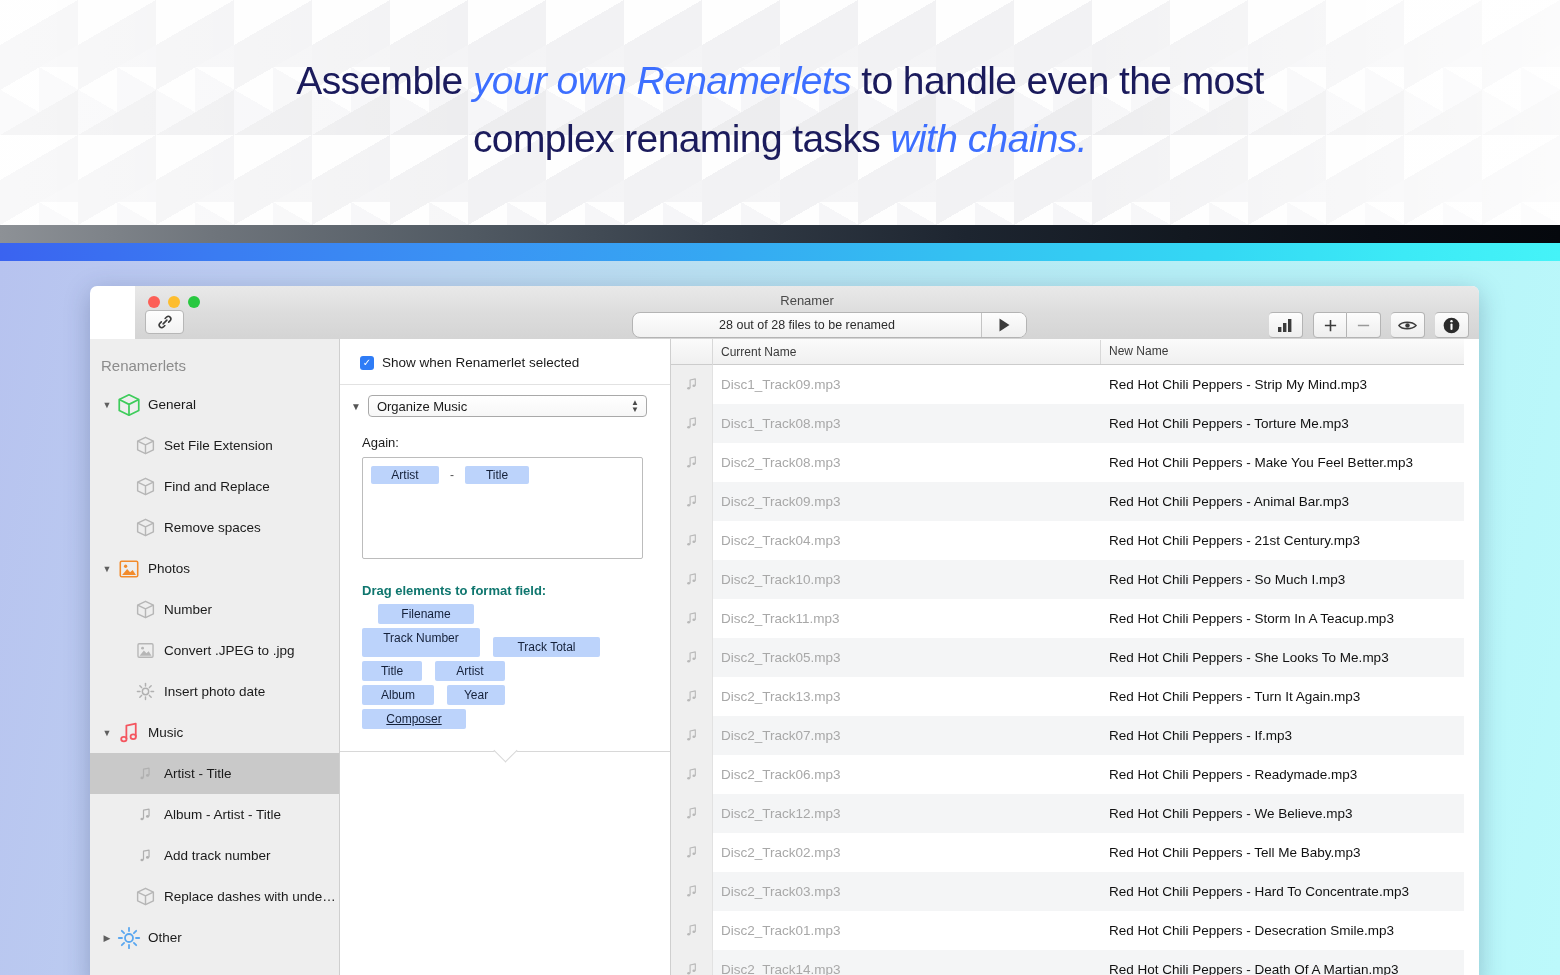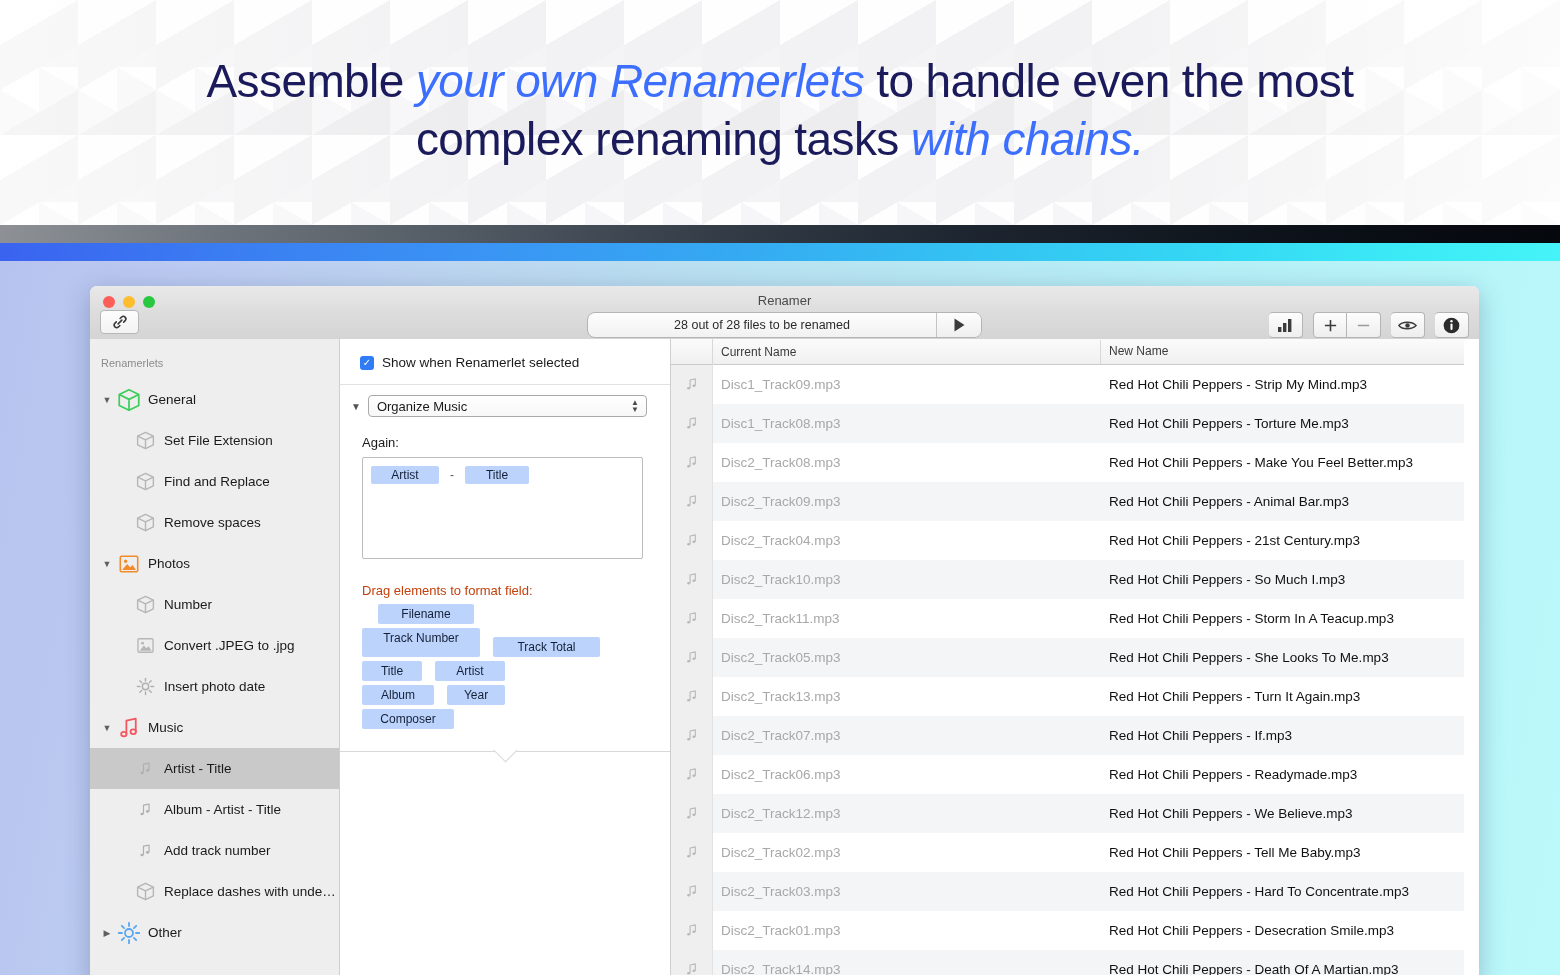--- a/index.html
+++ b/index.html
@@ -27,21 +27,21 @@
     background-position: 0 0, 39px 67px;
     opacity: .95;
   }
   .hero-fade {
     position: absolute; inset: 0;
     background: linear-gradient(90deg, rgba(255,255,255,.55) 0%, rgba(255,255,255,.15) 30%, rgba(255,255,255,.15) 70%, rgba(255,255,255,.75) 100%);
   }
   .headline {
     position: absolute; left: 0; right: 0; top: 52px;
     text-align: center;
-    font-size: 46px;
+    font-size: 39px;
     line-height: 58px;
     letter-spacing: -0.6px;
     color: #1b1b5c;
     font-weight: 400;
   }
   .headline .accent { color: #3d6fff; font-style: italic; }
 
   
   .strip-dark {
     position: absolute; left: 0; top: 225px; width: 1560px; height: 18px;
@@ -61,20 +61,21 @@
     position: absolute; left: 90px; top: 286px; width: 1389px; height: 700px;
     border-radius: 7px 7px 0 0;
     overflow: hidden;
     box-shadow: 0 6px 26px rgba(30,45,90,.28);
     background: #fff;
   }
   .titlebar {
     position: relative; height: 55px;
     background: linear-gradient(180deg, #e9e9e9 0%, #dcdcdc 52%, #d4d4d4 100%);
     border-bottom: 1px solid #bdbdbd;
+    margin-left: 45px;
   }
   .traffic { position: absolute; left: 13px; top: 10px; display: flex; gap: 8px; }
   .dot { width: 12px; height: 12px; border-radius: 50%; }
   .dot.red    { background: #fc5f57; }
   .dot.yellow { background: #fdbd2e; }
   .dot.green  { background: #28c840; }
 
   .win-title {
     position: absolute; left: 0; right: 0; top: 7px;
     text-align: center; font-size: 13px; color: #4a4a4a;
@@ -117,21 +118,21 @@
   .seg.one .tb-sq { border-radius: 4px; }
 
   
   .body { position: absolute; left: 0; top: 53px; right: 0; bottom: 0; display: flex; }
 
   .sidebar {
     width: 250px; background: #eeeeee;
     border-right: 1px solid #cfcfcf;
     position: relative; overflow: hidden;
   }
-  .sidebar-head { font-size: 11px; color: #8c8c8c; padding: 18px 0 10px 11px; }
+  .sidebar-head { font-size: 15px; color: #8c8c8c; padding: 18px 0 10px 11px; }
   .sb-row {
     display: flex; align-items: center; height: 41px; padding-left: 10px;
     font-size: 13.5px; color: #1a1a1a;
   }
   .sb-row.selected { background: #c9c9c9; }
   .sb-row .twisty {
     width: 14px; margin-right: 2px; color: #5f5f5f; font-size: 9px;
     display: flex; align-items: center; justify-content: center;
   }
   .sb-row .twisty.hidden { visibility: hidden; }
@@ -180,39 +181,39 @@
   .combo .stepper {
     position: absolute; right: 7px; top: 3px;
     font-size: 8px; line-height: 7px; color: #4a4a4a; text-align: center;
   }
   .format-label { font-size: 13px; color: #1a1a1a; padding: 18px 0 7px 22px; }
   .format-field {
     margin: 0 27px 0 22px; height: 102px;
     border: 1px solid #bcbcbc; background: #fff; border-radius: 2px;
     padding: 7px 8px;
   }
-  .drag-label { font-size: 13px; color: #c2410c; padding: 24px 0 6px 22px; }
+  .drag-label { font-size: 13px; color: #0f766e; padding: 24px 0 6px 22px; font-weight: bold; }
   .token {
     display: inline-block; background: #bcd3fb; color: #15213a;
     font-size: 12px; border-radius: 2px; padding: 2px 0; text-align: center;
   }
   .token.t-artist { width: 68px; }
   .token.t-title  { width: 64px; }
   .dash { display: inline-block; width: 26px; text-align: center; color: #555; font-size: 12px; }
   .elements { padding-left: 22px; }
   .el-row { display: flex; gap: 13px; margin-bottom: 4px; }
   .el { background: #bcd3fb; color: #15213a; font-size: 12px; border-radius: 2px; padding: 3px 0; text-align: center; }
   .w-filename { width: 96px; margin-left: 16px; }
   .w-tracknum { width: 118px; }
   .w-tracktot { width: 107px; margin-top: 9px; }
   .w-title    { width: 60px; }
   .w-artist   { width: 70px; }
   .w-album    { width: 72px; }
   .w-year     { width: 58px; }
-  .w-composer { width: 92px; }
+  .w-composer { width: 104px; text-decoration: underline; }
   .detail-rest { flex: 1; background: #fff; }
 
   
   .filelist { flex: 1; background: #fff; position: relative; overflow: hidden; }
   .fl-header {
     display: flex; height: 26px; align-items: center;
     background: linear-gradient(180deg,#fbfbfb 0%, #f0f0f0 100%);
     border-bottom: 1px solid #ccc;
     font-size: 12px; color: #3a3a3a;
   }

